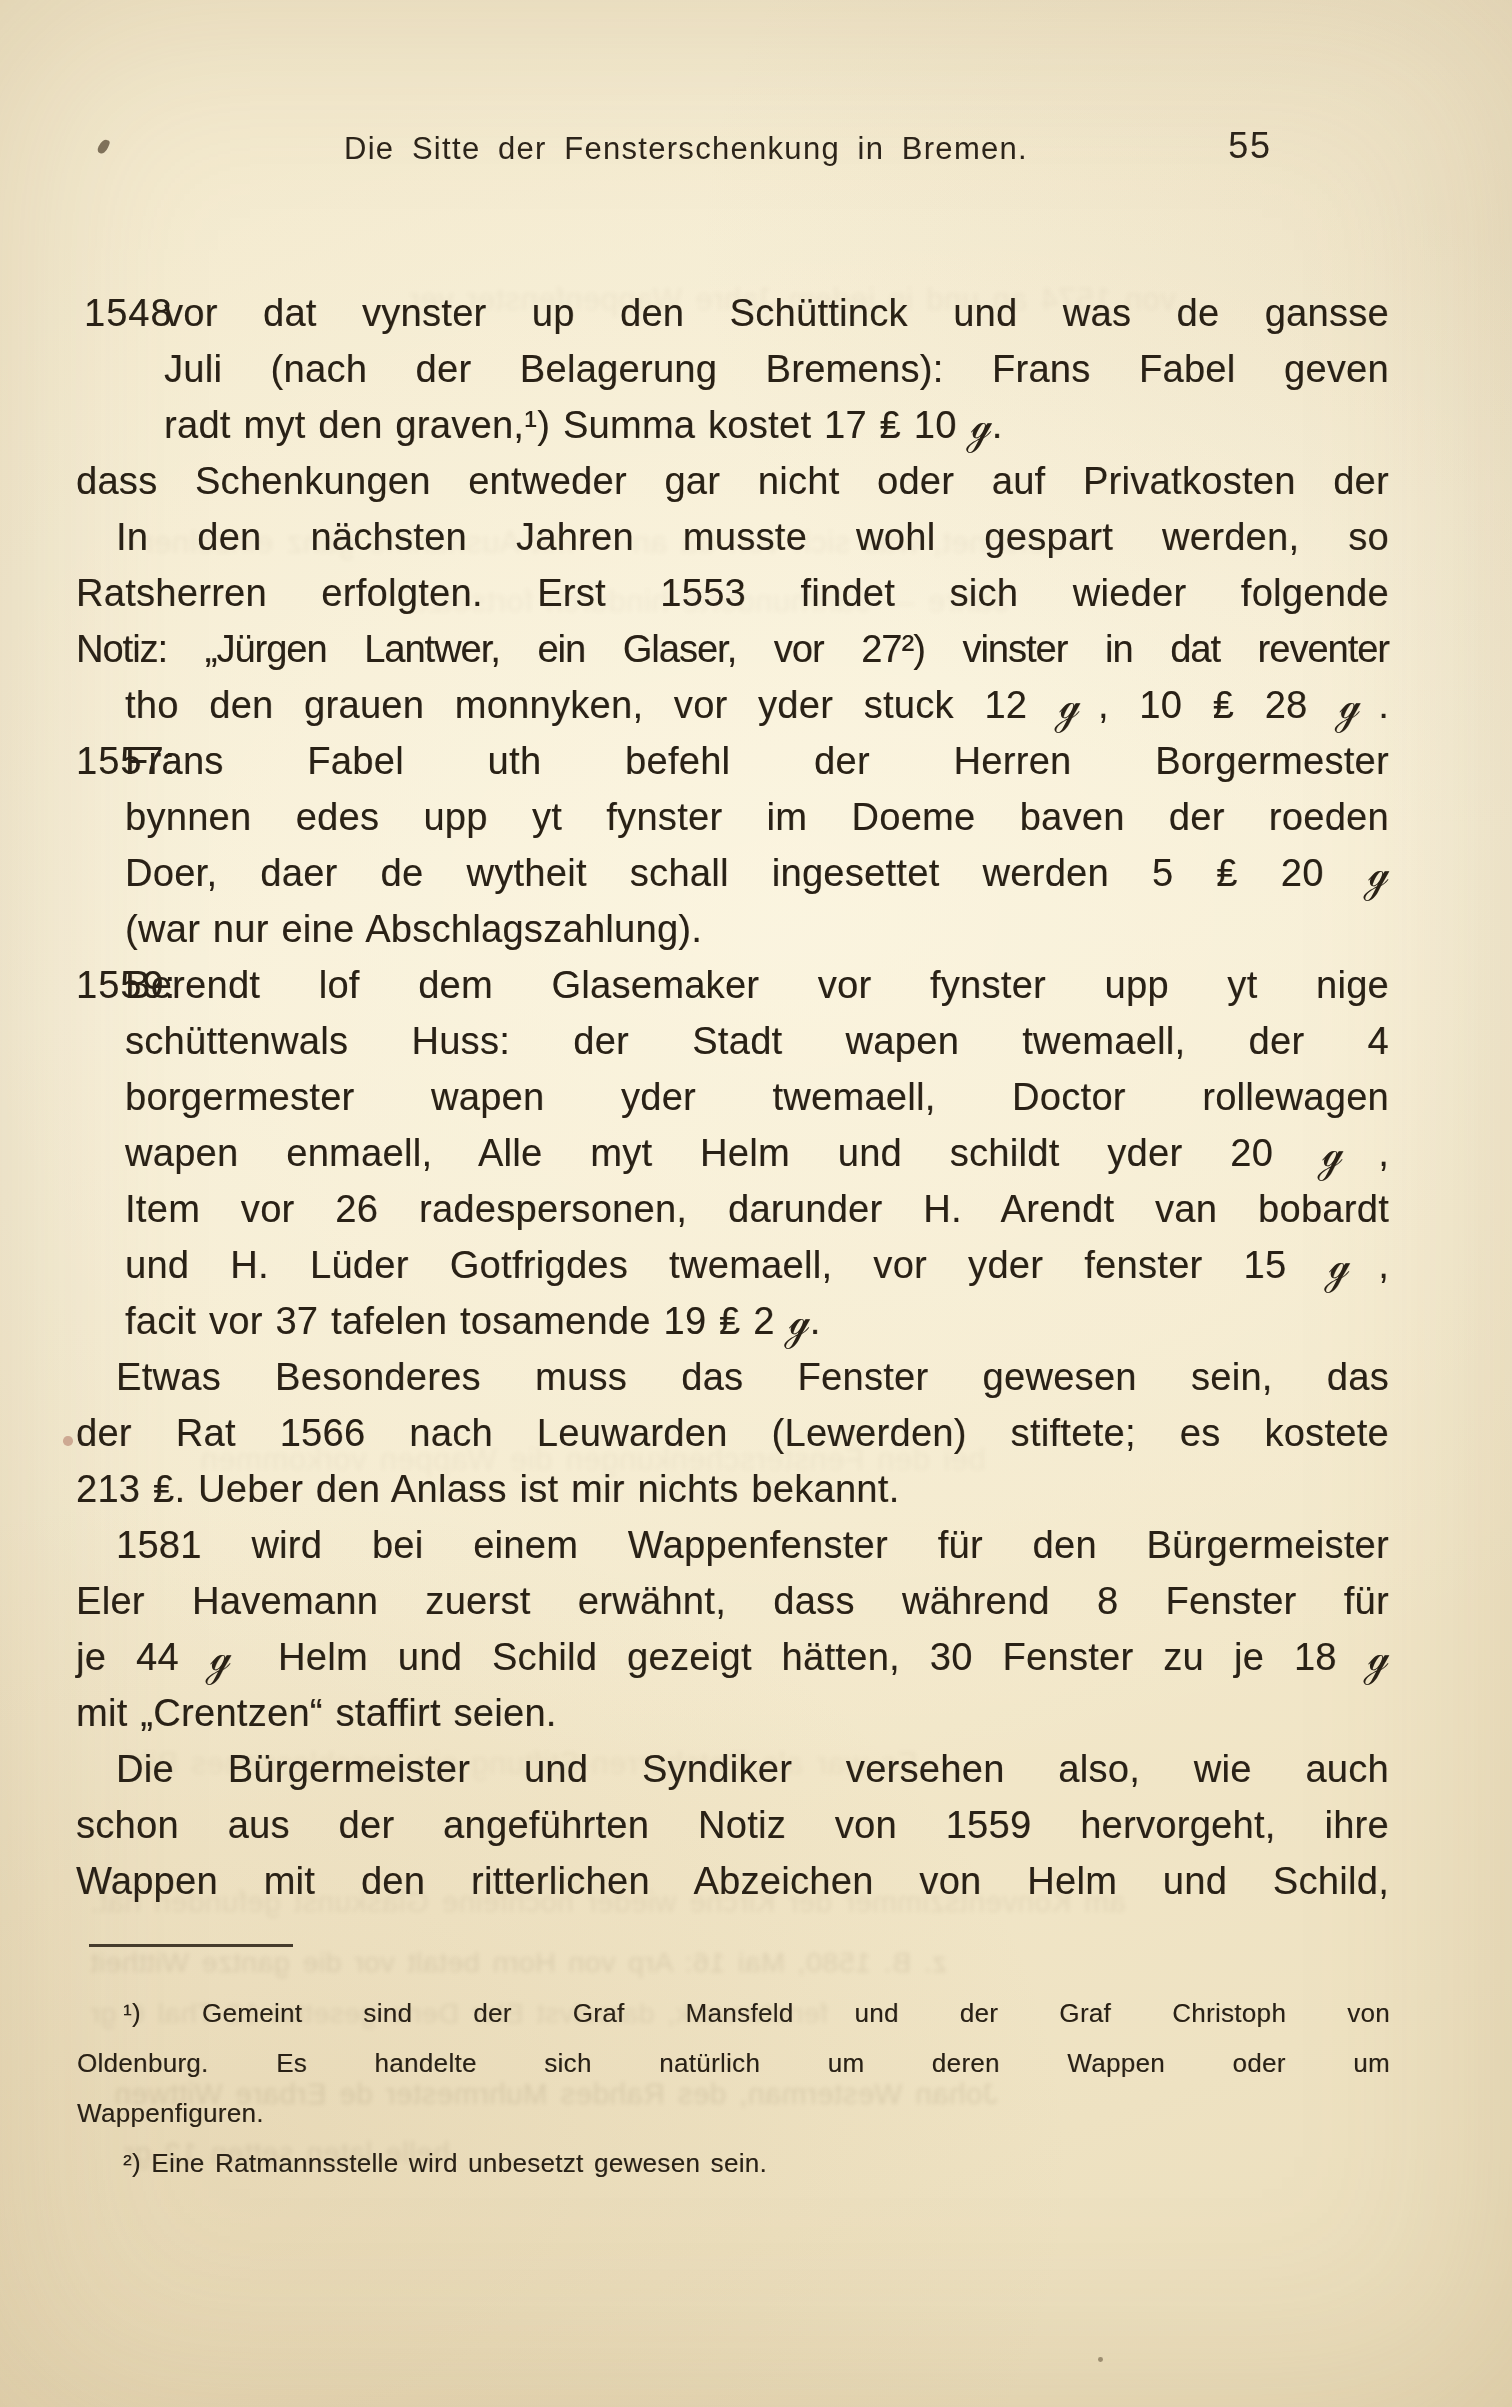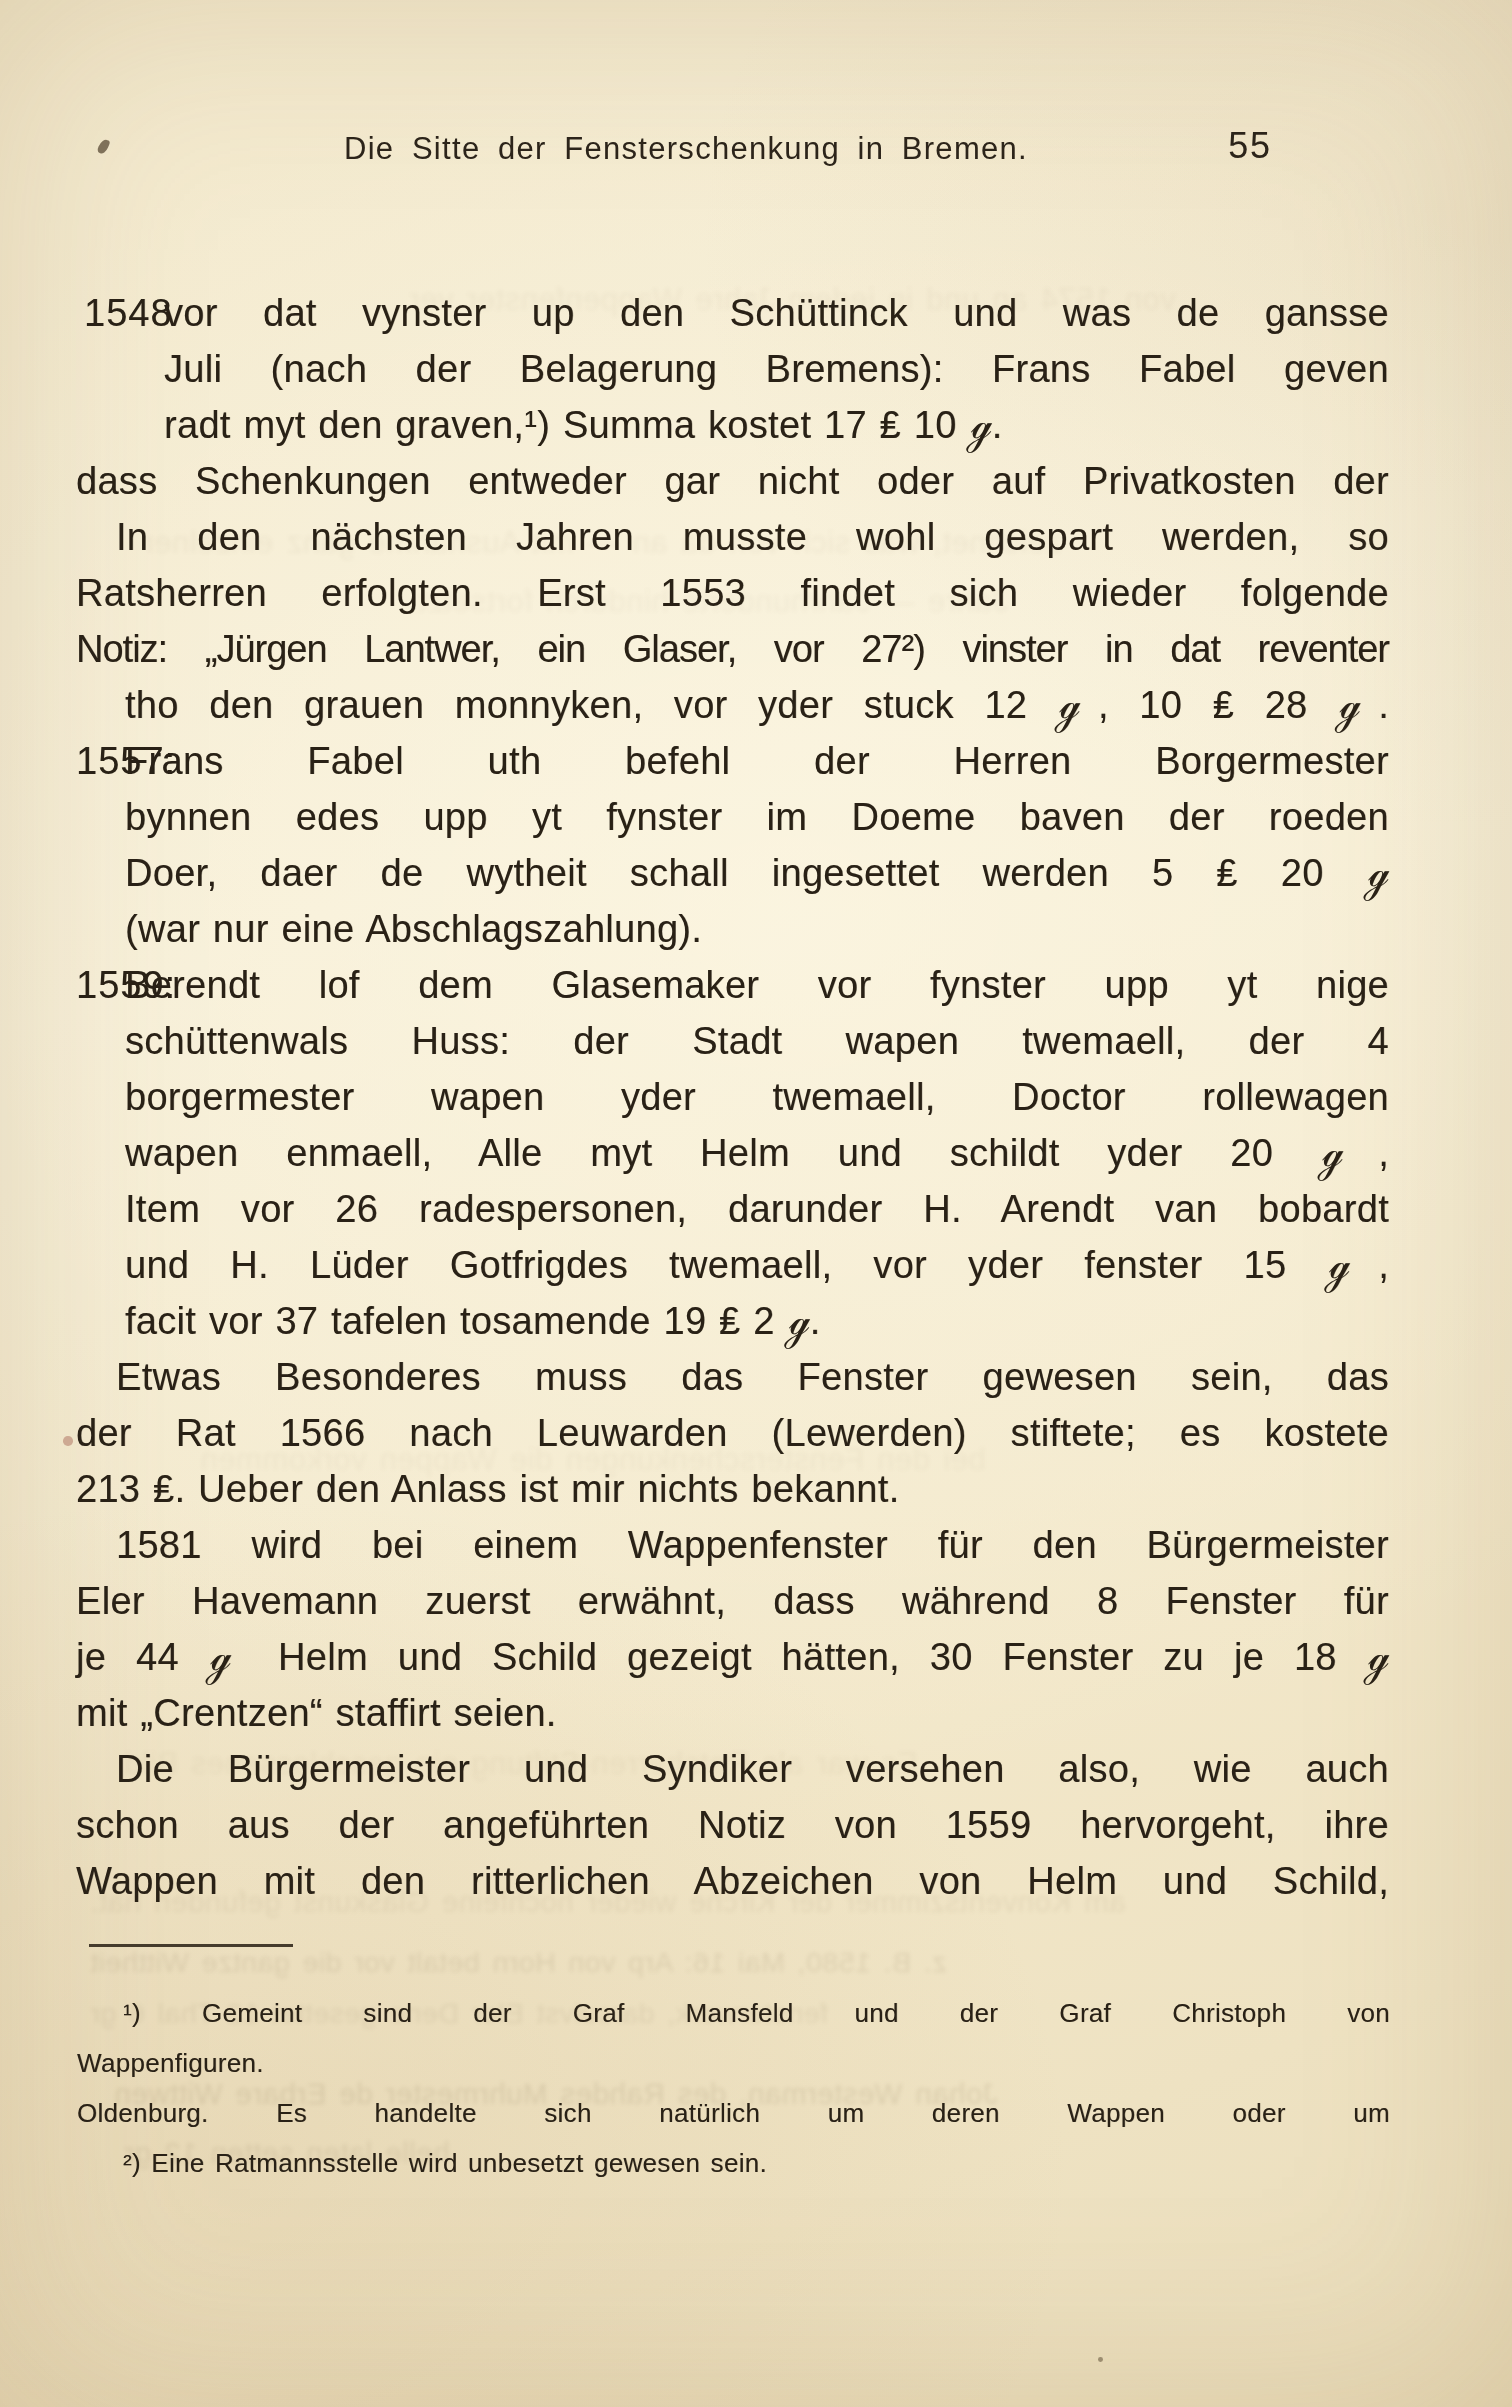--- a/index.html
+++ b/index.html
@@ -147,19 +147,19 @@
       <div class="line ind">Die Bürgermeister und Syndiker versehen also, wie auch</div>
       <div class="line">schon aus der angeführten Notiz von 1559 hervorgeht, ihre</div>
       <div class="line">Wappen mit den ritterlichen Abzeichen von Helm und Schild,</div>
     </section>
 
   </main>
 
   <div class="fn-rule"></div>
   <footer class="footnotes">
     <div class="line ind-fn">¹) Gemeint sind der Graf Mansfeld und der Graf Christoph von</div>
+    <div class="line">Oldenburg. Es handelte sich natürlich um deren Wappen oder um</div>
     <div class="line end">Wappenfiguren.</div>
-    <div class="line">Oldenburg. Es handelte sich natürlich um deren Wappen oder um</div>
     <div class="line end ind-fn">²) Eine Ratmannsstelle wird unbesetzt gewesen sein.</div>
   </footer>
 
 </div>
 
 
 </body></html>

